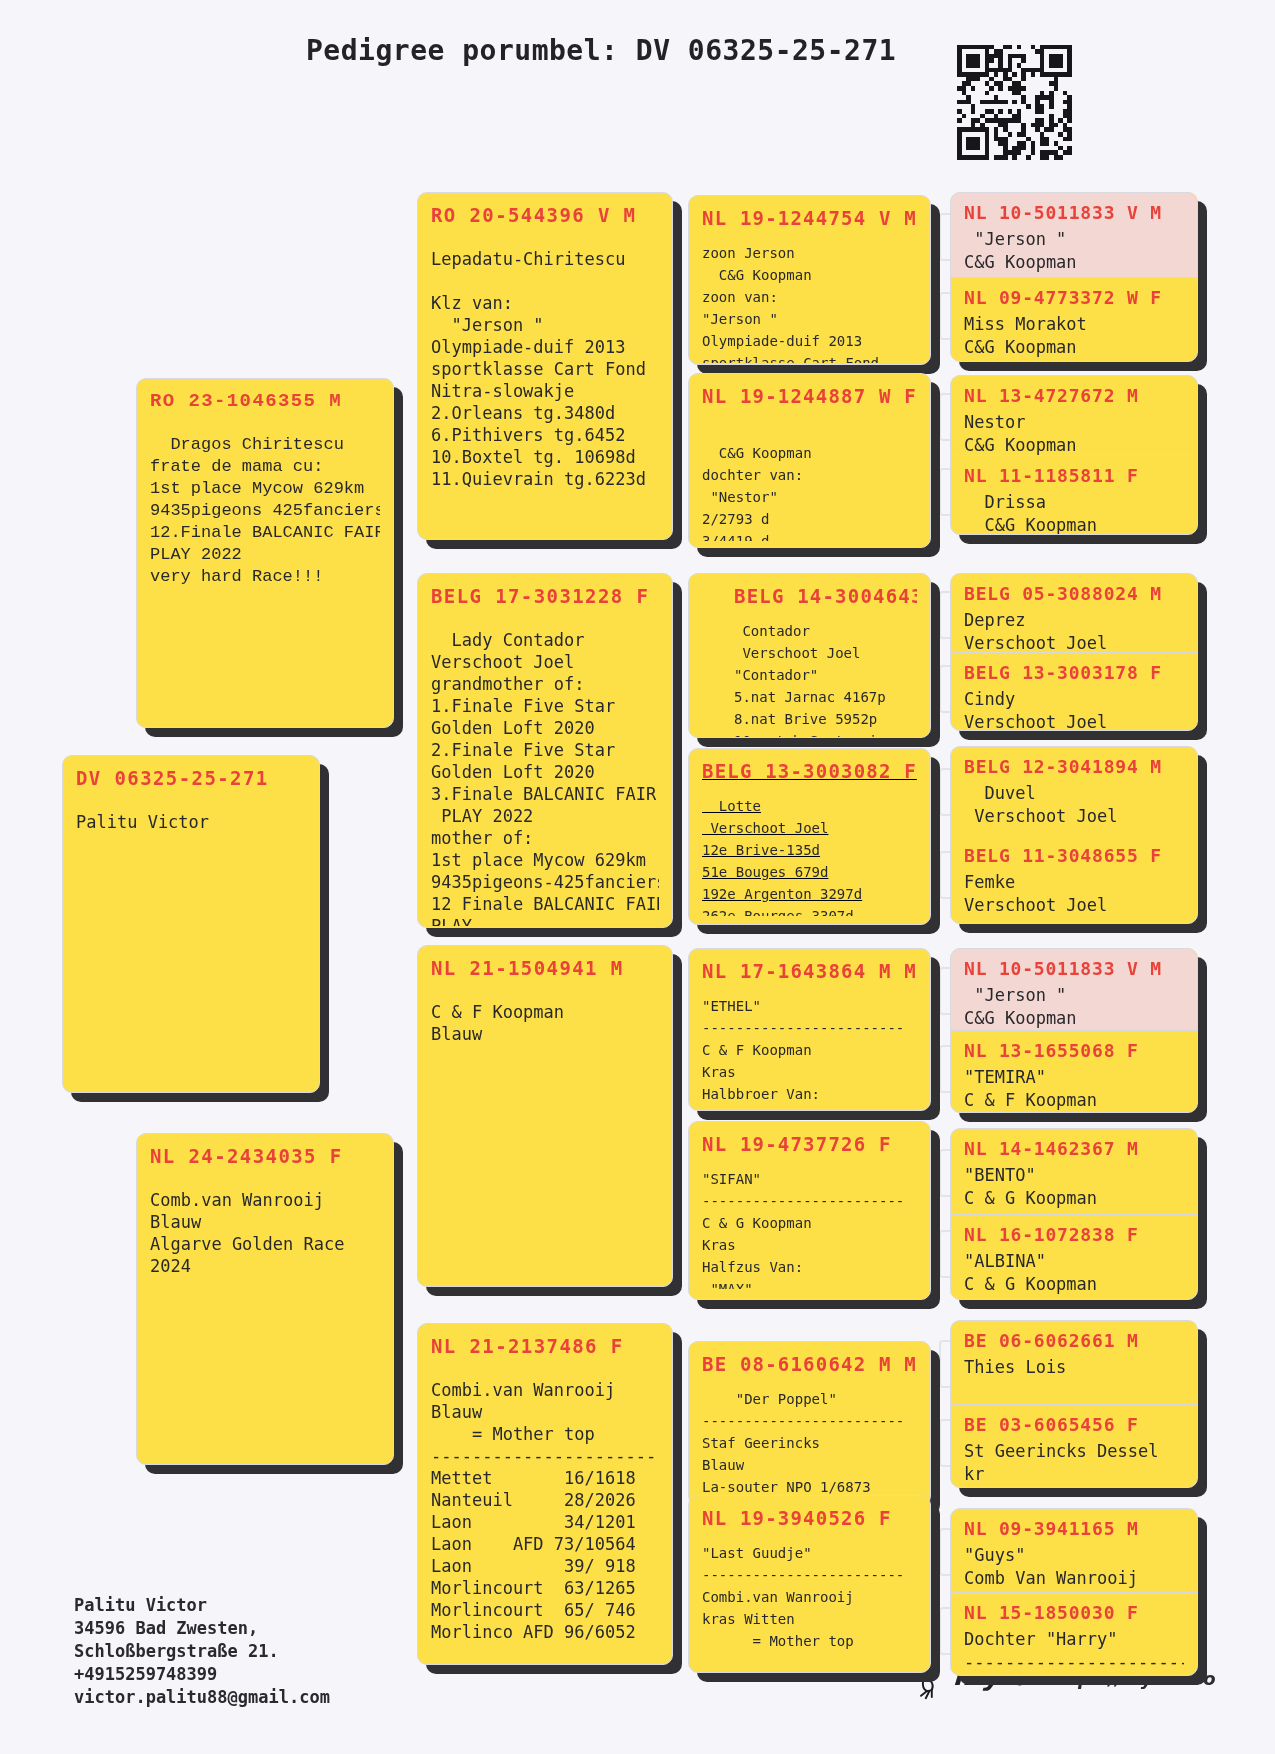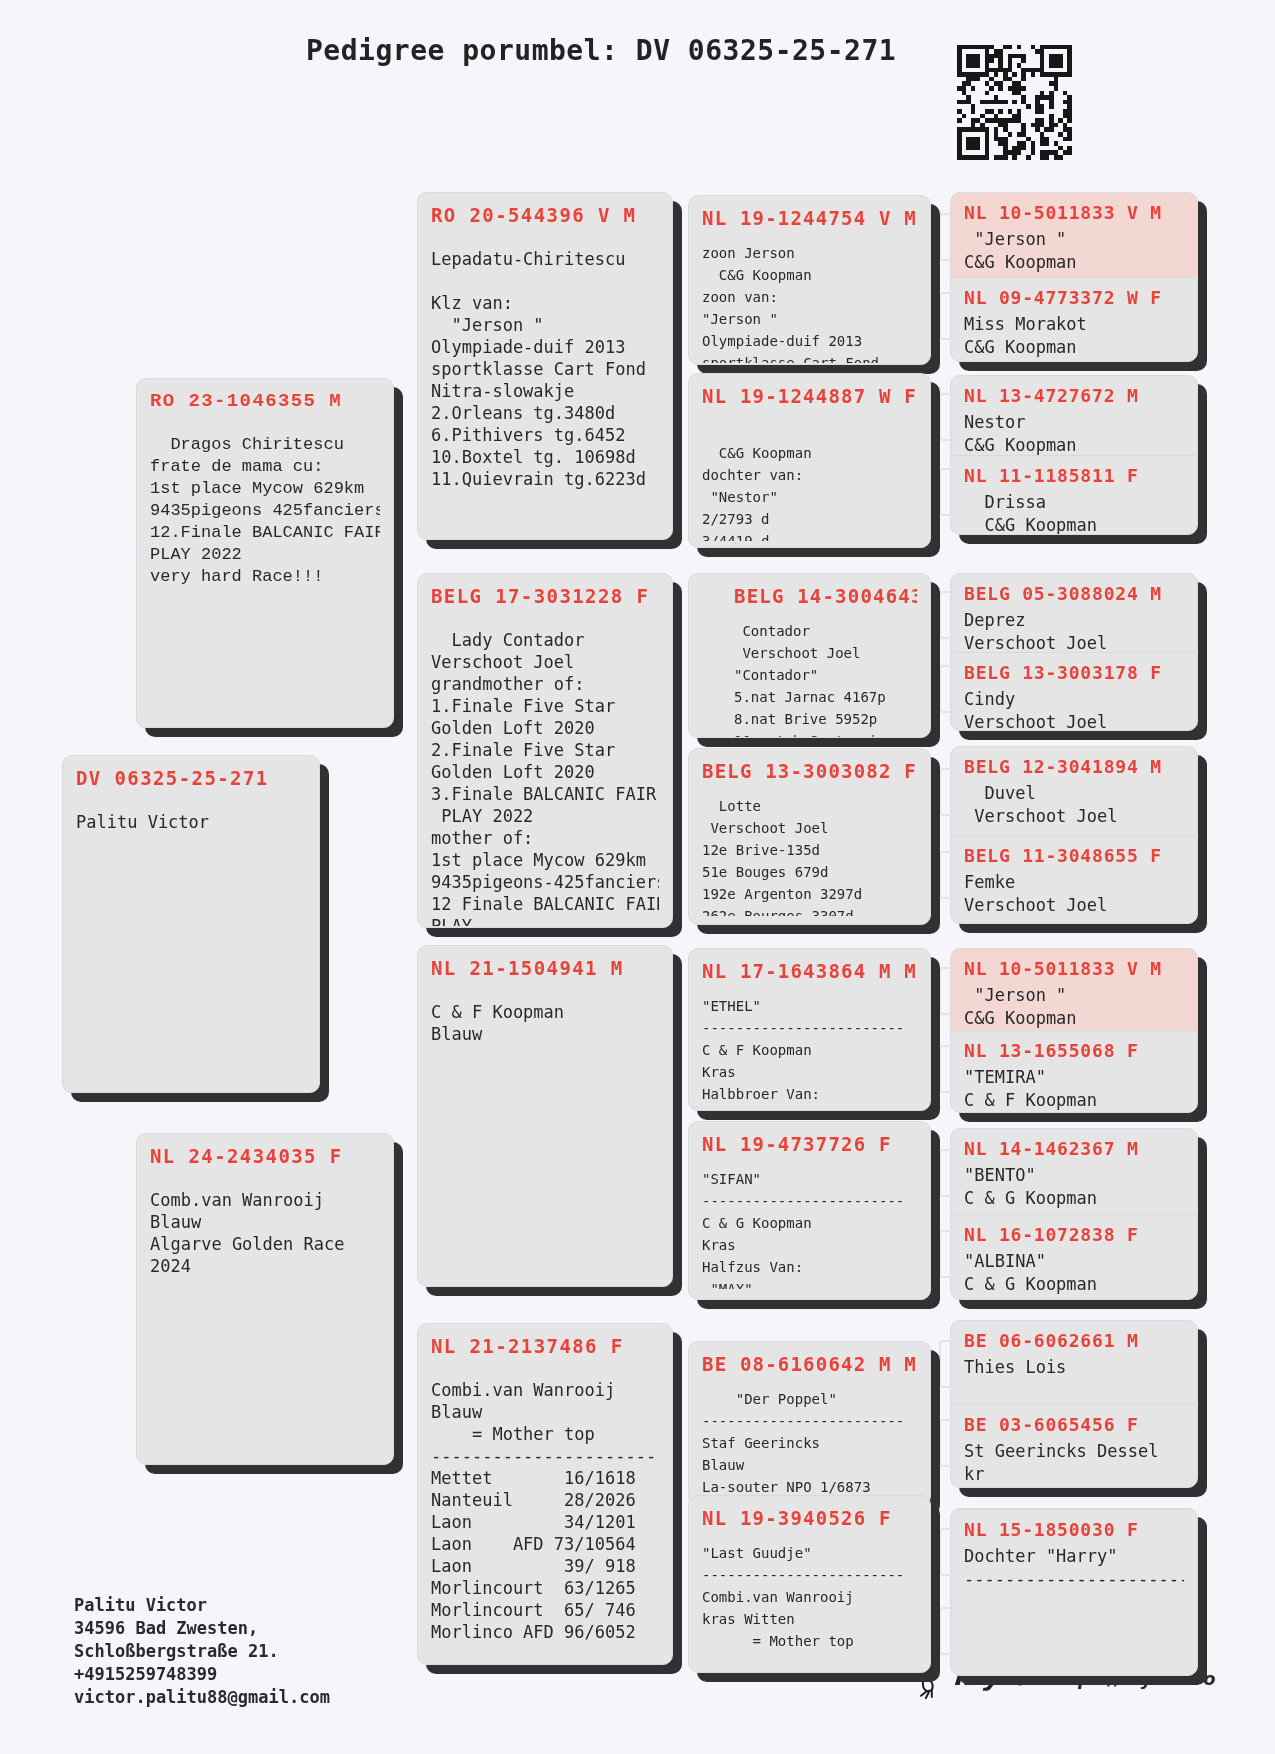--- a/index.html
+++ b/index.html
@@ -10,21 +10,21 @@
     font-family:"DejaVu Sans Mono",monospace;
   }
   #title{
     position:absolute;left:306px;top:34px;margin:0;
     font-size:28px;font-weight:bold;letter-spacing:.5px;color:#232325;
     font-family:"DejaVu Sans Mono",monospace;white-space:pre;
   }
   #qr{position:absolute;left:957px;top:42px;width:115px;height:120px;}
   
   .card{
-    position:absolute;background:#e5e5e5;border:1px solid #d9d9df;
+    position:absolute;background:#fde047;border:1px solid #d9d9df;
     border-radius:10px;box-shadow:9px 9px 0 #313134;
     overflow:hidden;z-index:2;box-sizing:border-box;
   }
   .card .section{padding:10px 13px 4px;box-sizing:border-box;}
   .card.multi{display:flex;flex-direction:column;}
   .card.multi .section{flex:1 1 0;min-height:0;overflow:hidden;padding:8px 13px 2px;}
   .section.divided{border-top:1px solid #d8d8de;}
   .section.highlight{background:#f2d7d2;}
   .ring{color:#e8423a;font-weight:bold;white-space:pre;overflow:hidden;}
   .line{white-space:pre;color:#28282c;overflow:hidden;}
@@ -485,21 +485,21 @@
           <div class="line"> Contador</div>
           <div class="line"> Verschoot Joel</div>
           <div class="line">"Contador"</div>
           <div class="line">5.nat Jarnac 4167p</div>
           <div class="line">8.nat Brive 5952p</div>
           <div class="clip">
             <div class="line">10.nat.b Souterain</div>
           </div>
         </div>
       </div>
-      <div class="card col3" style="left: 688px; top: 748px; width: 243px; height: 177px;">
+      <div class="card col3" style="left: 688px; top: 748px; width: 243px; height: 177px; text-decoration: underline;">
         <div class="section">
           <div class="ring">BELG 13-3003082 F</div>
           <div class="line">  Lotte</div>
           <div class="line"> Verschoot Joel</div>
           <div class="line">12e Brive-135d</div>
           <div class="line">51e Bouges 679d</div>
           <div class="line">192e Argenton 3297d</div>
           <div class="clip">
             <div class="line">262e Bourges 3307d</div>
           </div>
@@ -647,20 +647,25 @@
         </div>
         <div class="section divided">
           <div class="ring">BE 03-6065456 F</div>
           <div class="line">St Geerincks Dessel</div>
           <div class="line">kr</div>
         </div>
       </div>
       <div class="stub" style="left: 939px; top: 1528px;"></div>
       <div class="stub" style="left: 939px; top: 1607px;"></div>
       <div class="card col4 multi" style="left: 950px; top: 1508px; width: 248px; height: 168px;">
+        <div class="section">
+          <div class="ring">NL 09-3941165 M</div>
+          <div class="line">"Guys"</div>
+          <div class="line">Comb Van Wanrooij</div>
+        </div>
         <div class="section divided">
           <div class="ring">NL 15-1850030 F</div>
           <div class="line">Dochter "Harry"</div>
           <div class="line">------------------------</div>
         </div>
       </div>
     </div>
   <div id="contact">
     <div class="c-line">Palitu Victor</div>
     <div class="c-line">34596 Bad Zwesten,</div>

